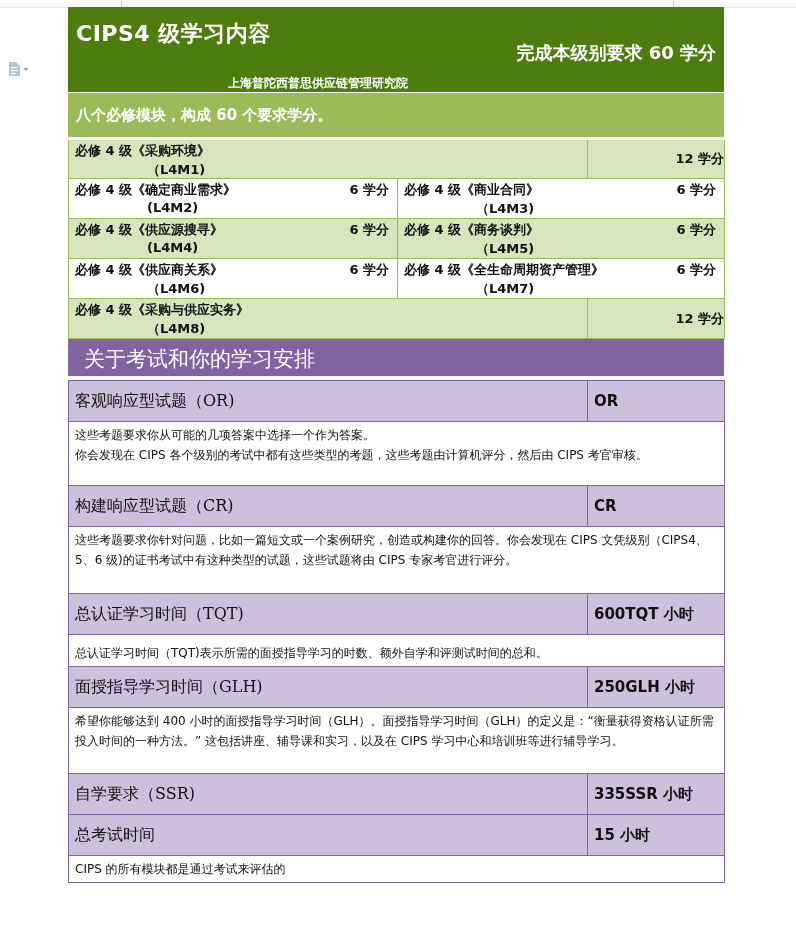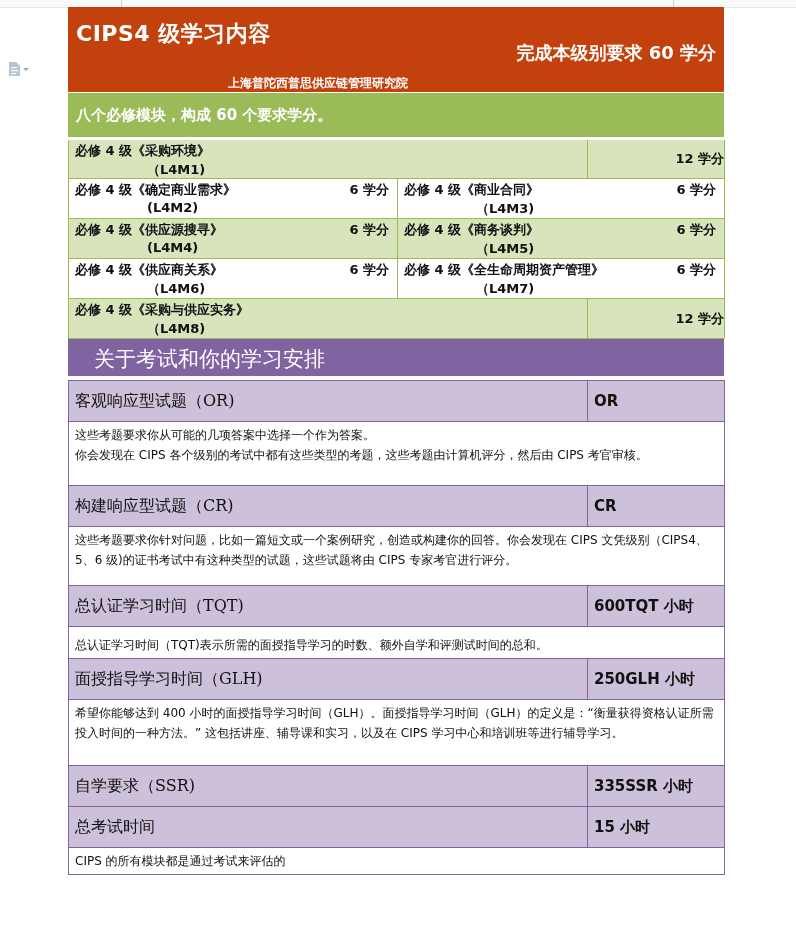--- a/index.html
+++ b/index.html
@@ -8,39 +8,39 @@
       font-family: "DejaVu Sans", "Liberation Sans", sans-serif;
     }
     .page-edge-top { position: absolute; left: 0; top: 0; width: 796px; height: 7px; background: #fafafa; border-bottom: 1px solid #e8e8e8; }
     .page-vline { position: absolute; left: 121px; top: 0; width: 1px; height: 7px; background: #cfcfcf; }
     .page-vline2 { position: absolute; left: 673px; top: 0; width: 1px; height: 7px; background: #cfcfcf; }
     .doc-icon { position: absolute; left: 9px; top: 62px; width: 24px; height: 14px; display: flex; align-items: center; gap: 3px; cursor: pointer; }
     .doc-icon svg { display: block; }
     .doc-icon .caret { width: 0; height: 0; border-left: 3px solid transparent; border-right: 3px solid transparent; border-top: 3px solid #9aa4b0; }
 
     .sheet { position: absolute; left: 68px; top: 7px; width: 656px; }
-    .banner { background: #c2410c; height: 85px; position: relative; color: #fff; }
+    .banner { background: #4d7c0f; height: 85px; position: relative; color: #fff; }
     .banner .title { position: absolute; left: 8px; top: 12px; font-size: 22px; font-weight: bold; letter-spacing: 0.5px; }
     .banner .sub { position: absolute; left: 160px; top: 68px; font-size: 12px; font-weight: bold; }
     .banner .req { position: absolute; right: 8px; top: 34px; font-size: 18px; font-weight: bold; }
     .green-bar { background: #9bbb59; height: 45px; border-top: 1px solid #fff; color: #fff; font-size: 15px; font-weight: bold; line-height: 45px; padding-left: 8px; box-sizing: border-box; }
 
     table { border-collapse: collapse; width: 656px; table-layout: fixed; }
     .mod td { border: 1px solid #9bbb59; font-size: 13px; font-weight: bold; color: #111; vertical-align: top; padding: 0; height: 40px; box-sizing: border-box; }
     .mod tr.g td { background: #d7e4bc; }
     .mod tr.w td { background: #ffffff; }
     .modcell { position: relative; height: 24px; }
     .modcell .nm { position: absolute; left: 6px; top: 2px; white-space: nowrap; }
     .modcell .cd { position: absolute; left: 78px; top: 21px; white-space: nowrap; }
     .modcell .cr { position: absolute; right: 8px; top: 2px; white-space: nowrap; }
     .credit-cell { text-align: right; vertical-align: middle !important; }
     .mod tr.g td.credit-cell { background: #d7e4bc; }
     .mod .first-row td { border-top: 3px solid #ffffff; }
 
-    .purple-head { background: #8064a2; height: 41px; color: #fff; font-size: 21px; line-height: 41px; padding-left: 26px; box-sizing: border-box; font-family: "DejaVu Serif", "Liberation Serif", serif; border-bottom: 4px solid #fff; }
+    .purple-head { background: #8064a2; height: 41px; color: #fff; font-size: 21px; line-height: 41px; padding-left: 16px; box-sizing: border-box; font-family: "DejaVu Serif", "Liberation Serif", serif; border-bottom: 4px solid #fff; }
     .exam td { border: 1px solid #8064a2; padding: 0; box-sizing: border-box; }
     .exam .hdr td { background: #ccc0da; height: 41px; font-size: 16px; color: #111; vertical-align: middle; margin-top: 30px; }
     .exam .hdr td.lbl { padding-left: 6px; font-family: "DejaVu Serif", "Liberation Serif", serif; }
     .exam .hdr td.val { padding-left: 6px; font-weight: bold; font-size: 15px; }
     .exam .body td { background: #fff; font-size: 12px; color: #111; vertical-align: top; padding: 3px 6px; line-height: 20px; }
   </style>
 </head>
 <body>
 
 <div class="page-edge-top"></div>
@@ -155,21 +155,21 @@
     </tr>
     <tr class="body">
       <td colspan="2" style="height:64px; white-space:pre-line;">这些考题要求你从可能的几项答案中选择一个作为答案。
 你会发现在 CIPS 各个级别的考试中都有这些类型的考题，这些考题由计算机评分，然后由 CIPS 考官审核。</td>
     </tr>
     <tr class="hdr">
       <td class="lbl">构建响应型试题（CR)</td>
       <td class="val">CR</td>
     </tr>
     <tr class="body">
-      <td colspan="2" style="height:59px;">这些考题要求你针对问题，比如一篇短文或一个案例研究，创造或构建你的回答。你会发现在 CIPS 文凭级别（CIPS4、5、6 级)的证书考试中有这种类型的试题，这些试题将由 CIPS 专家考官进行评分。</td>
+      <td colspan="2" style="height:67px;">这些考题要求你针对问题，比如一篇短文或一个案例研究，创造或构建你的回答。你会发现在 CIPS 文凭级别（CIPS4、5、6 级)的证书考试中有这种类型的试题，这些试题将由 CIPS 专家考官进行评分。</td>
     </tr>
     <tr class="hdr">
       <td class="lbl">总认证学习时间（TQT)</td>
       <td class="val">600TQT 小时</td>
     </tr>
     <tr class="body">
       <td colspan="2" style="height:24px; padding-top:8px;">总认证学习时间（TQT)表示所需的面授指导学习的时数、额外自学和评测试时间的总和。</td>
     </tr>
     <tr class="hdr">
       <td class="lbl">面授指导学习时间（GLH)</td>

